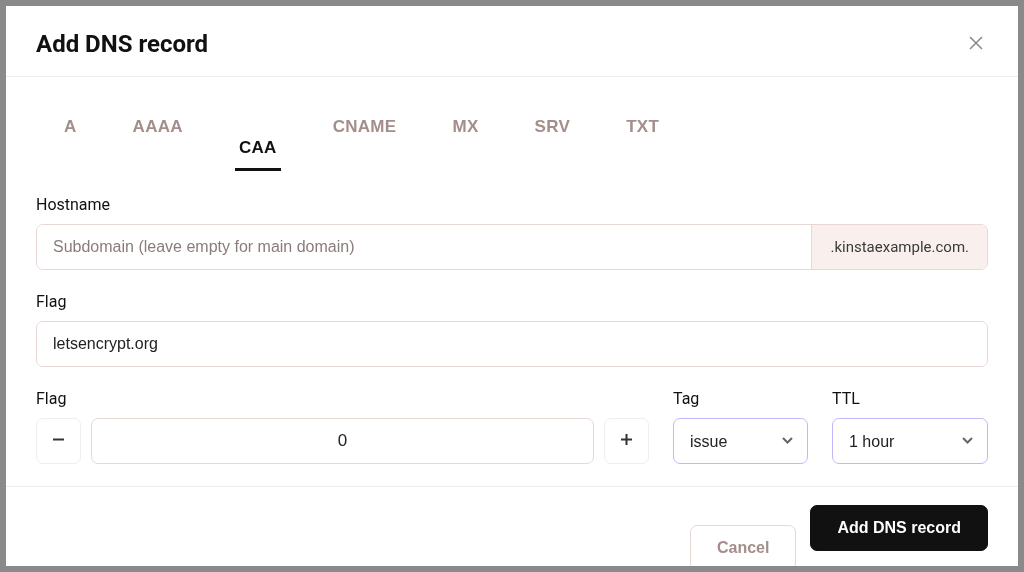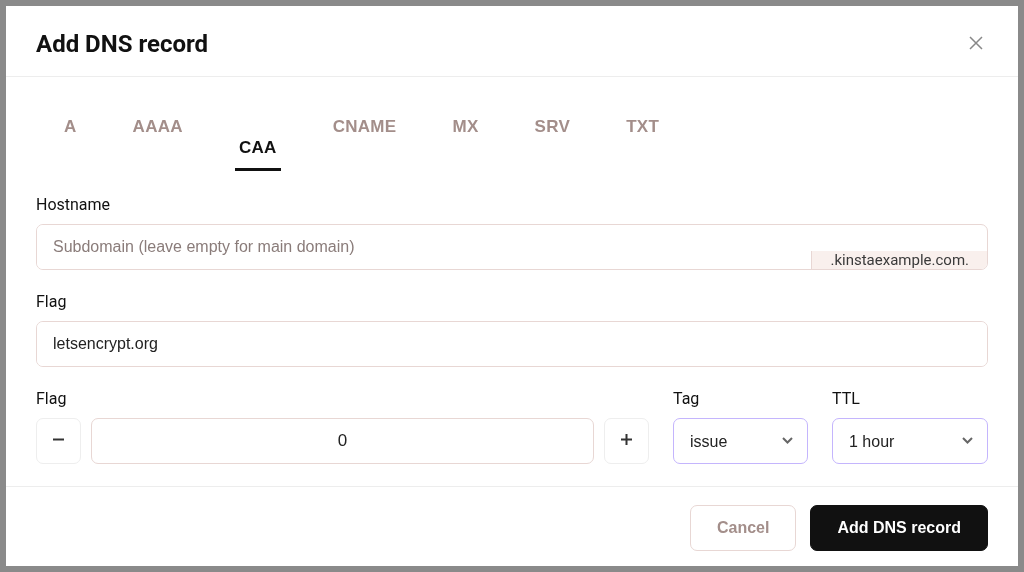--- a/index.html
+++ b/index.html
@@ -90,21 +90,20 @@
       color: #111;
       display: block;
       margin-bottom: 10px;
     }
     .input-wrapper {
       display: flex;
       border: 1px solid #e8d7d4;
       border-radius: 7px;
       overflow: hidden;
       height: 46px;
-      align-items: flex-end;
     }
     .text-input {
       flex: 1;
       border: none;
       padding: 0 16px;
       font-size: 16px;
       color: #222;
       outline: none;
       background: #fff;
       height: 100%;
@@ -210,20 +209,21 @@
       border-radius: 7px;
       padding: 0 26px;
       font-size: 16px;
       font-weight: 600;
       cursor: pointer;
     }
     .btn-cancel {
       background: #fff;
       border: 1px solid #e8d7d4;
       color: #a38e8a;
+      margin-top: 20px;
     }
     .btn-primary {
       background: #111;
       border: 1px solid #111;
       color: #fff;
     }
   </style>
 </head>
 <body>
 

